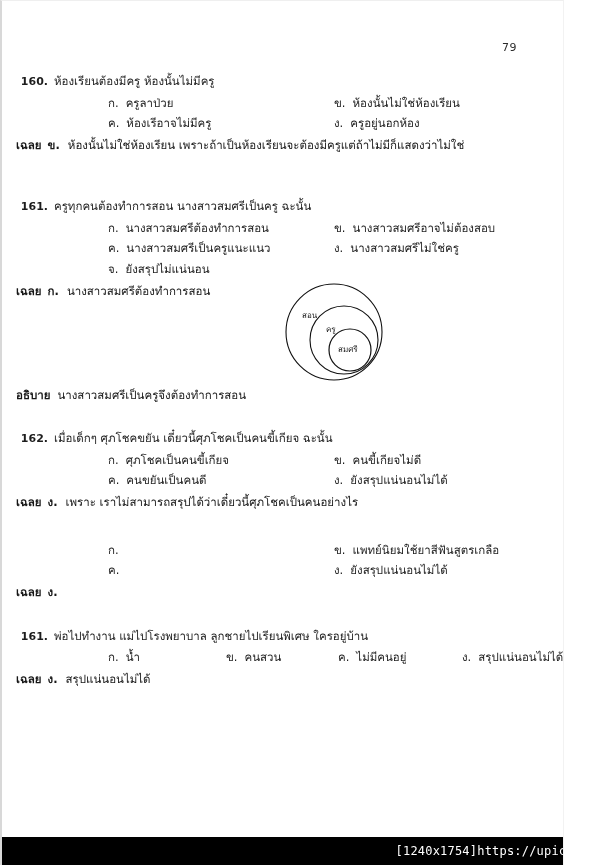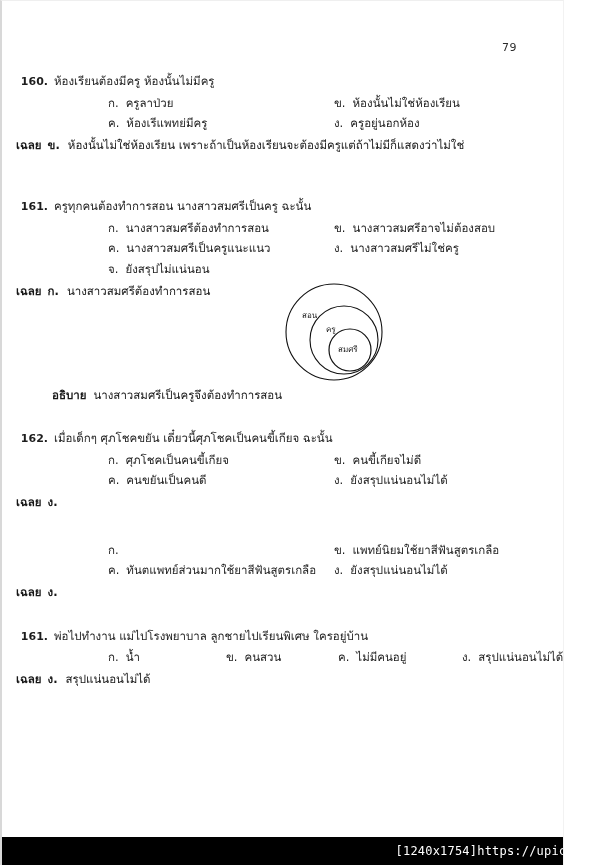--- a/index.html
+++ b/index.html
@@ -122,21 +122,20 @@
     align-items: flex-start;
     font-size: 11.5px;
     color: #171717;
     margin-left: 14px;
     line-height: 1.6;
     white-space: nowrap;
   }
   .explain-label {
     font-weight: bold;
     margin-right: 7px;
-    margin-left: 36px;
   }
 
   
   #venn-wrap {
     position: relative;
     height: 104px;
     margin-top: -18px;
   }
   #venn {
     position: absolute;
@@ -194,21 +193,21 @@
             <span class="opt-text">ครูลาป่วย</span>
           </span>
           <span class="opt opt-col-right">
             <span class="opt-label">ข.</span>
             <span class="opt-text">ห้องนั้นไม่ใช่ห้องเรียน</span>
           </span>
         </div>
         <div class="opt-row">
           <span class="opt opt-col-left">
             <span class="opt-label">ค.</span>
-            <span class="opt-text">ห้องเรีแพทย่มีครู</span>
+            <span class="opt-text">ห้องเรีอาจไม่มีครู</span>
           </span>
           <span class="opt opt-col-right">
             <span class="opt-label">ง.</span>
             <span class="opt-text">ครูอยู่นอกห้อง</span>
           </span>
         </div>
       </div>
       <div class="answer-line">
         <span class="answer-label">เฉลย</span>
         <span class="answer-choice">ข.</span>
@@ -299,40 +298,40 @@
           </span>
           <span class="opt opt-col-right">
             <span class="opt-label">ง.</span>
             <span class="opt-text">ยังสรุปแน่นอนไม่ได้</span>
           </span>
         </div>
       </div>
       <div class="answer-line">
         <span class="answer-label">เฉลย</span>
         <span class="answer-choice">ง.</span>
+        <span class="answer-text">เพราะ เราไม่สามารถสรุปได้ว่าเดี๋ยวนี้ศุภโชคเป็นคนอย่างไร</span>
       </div>
     </div>
 
     <div class="gap-md"></div>
 
     <div class="qblock">
       <div class="opt-rows">
         <div class="opt-row">
           <span class="opt opt-col-left">
             <span class="opt-label">ก.</span>
           </span>
           <span class="opt opt-col-right">
             <span class="opt-label">ข.</span>
             <span class="opt-text">แพทย์นิยมใช้ยาสีฟันสูตรเกลือ</span>
           </span>
         </div>
         <div class="opt-row">
           <span class="opt opt-col-left">
             <span class="opt-label">ค.</span>
-            <span class="opt-text">ทันตแพทย์ส่วนมากใช้ยาสีฟันสูตรเกลือ</span>
           </span>
           <span class="opt opt-col-right">
             <span class="opt-label">ง.</span>
             <span class="opt-text">ยังสรุปแน่นอนไม่ได้</span>
           </span>
         </div>
       </div>
       <div class="answer-line">
         <span class="answer-label">เฉลย</span>
         <span class="answer-choice">ง.</span>

